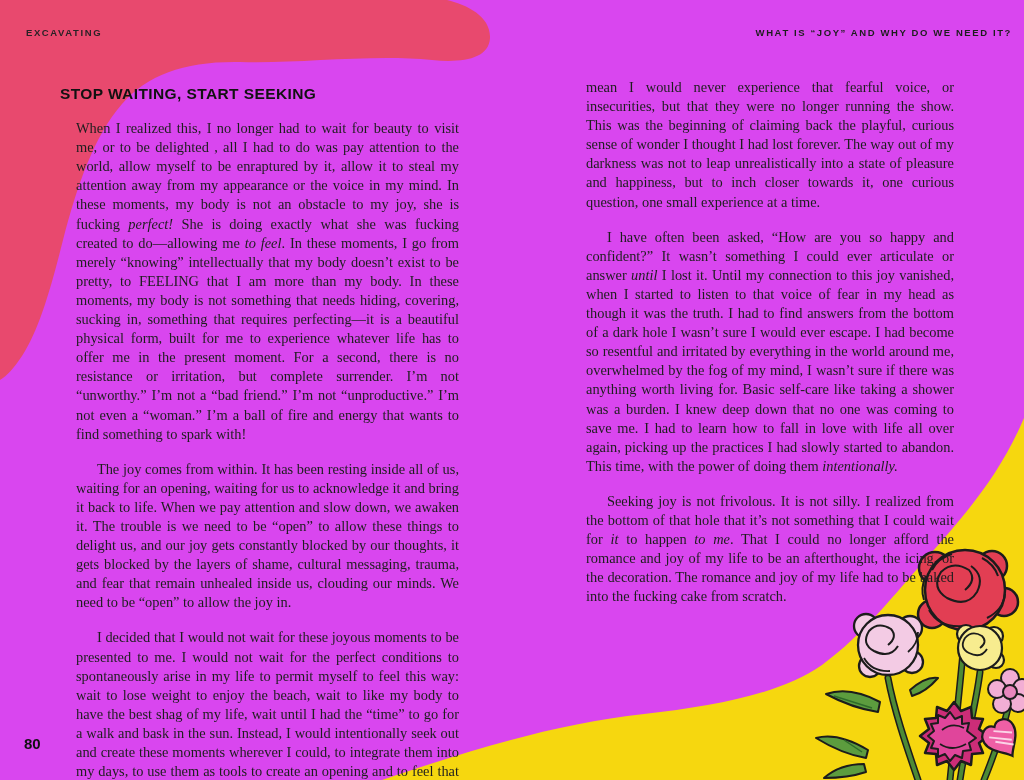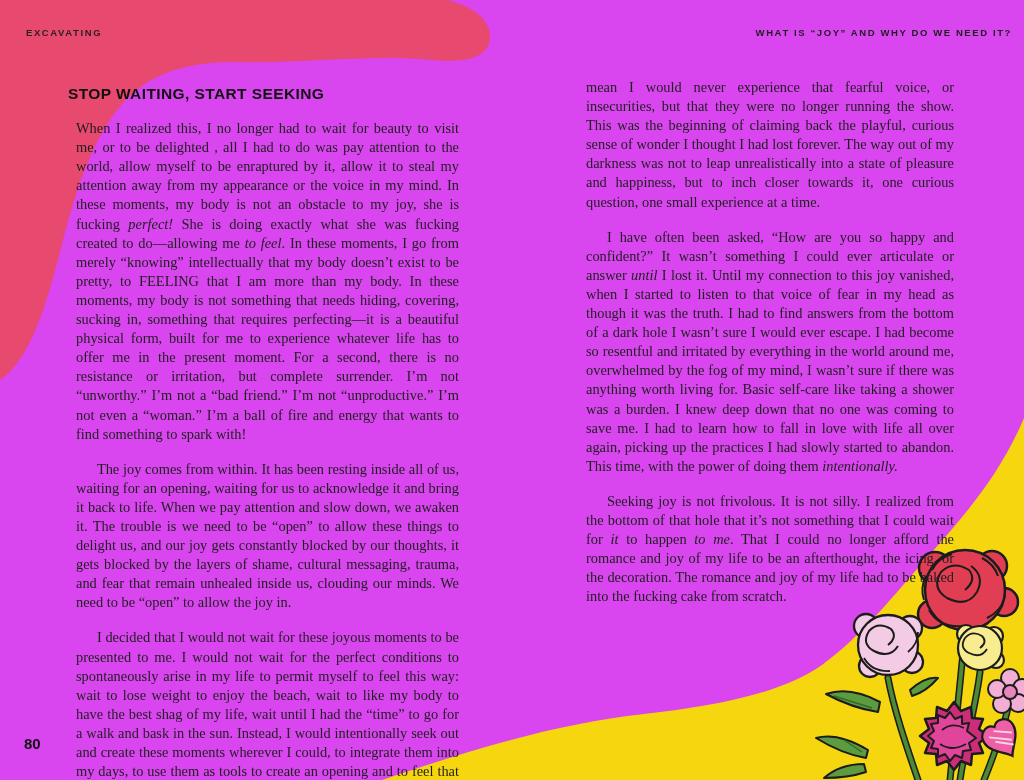--- a/index.html
+++ b/index.html
@@ -14,21 +14,21 @@
     position:absolute;top:27px;font-family:"Liberation Sans",sans-serif;
     font-size:9.5px;font-weight:700;letter-spacing:1.6px;color:#1d1d1d;
   }
   .running-head.left{left:26px;color:#2a2226;}
   .running-head.right{right:12px;text-align:center;}
   .col{position:absolute;color:#1e1e1e;font-size:14.4px;line-height:19.1px;text-align:justify;}
   .left-col{left:60px;top:84px;width:415px;}
   .right-col{left:570px;top:62px;width:400px;}
   .col h2{
     font-family:"Liberation Sans",sans-serif;font-size:15.5px;font-weight:800;
-    letter-spacing:.4px;color:#111;margin:0 0 7px 8px;text-align:left;
+    letter-spacing:.4px;color:#111;margin:0 0 7px 0;text-align:left;
   }
   .col p{margin:16px;}
   .col p.indent{text-indent:1.45em;}
   .col em{}
   .page-number{
     position:absolute;left:24px;top:735px;font-family:"Liberation Sans",sans-serif;
     font-size:15px;font-weight:800;color:#111;
   }
 </style>
 </head>

